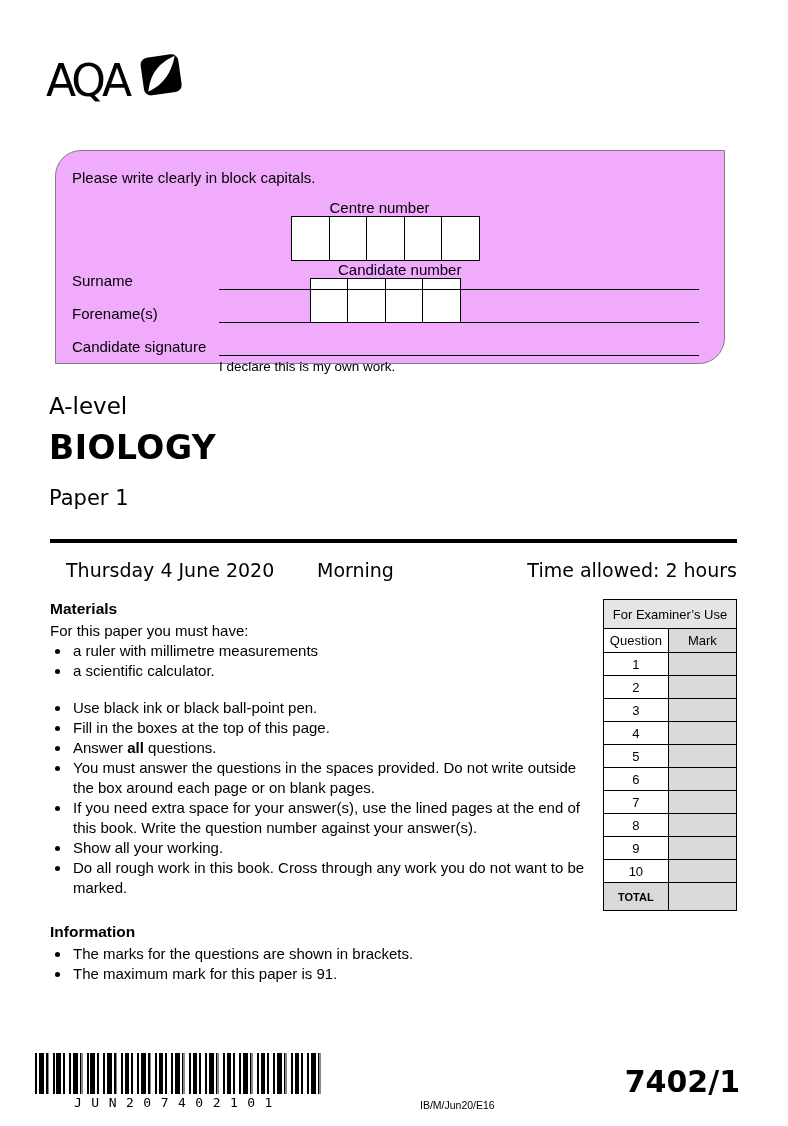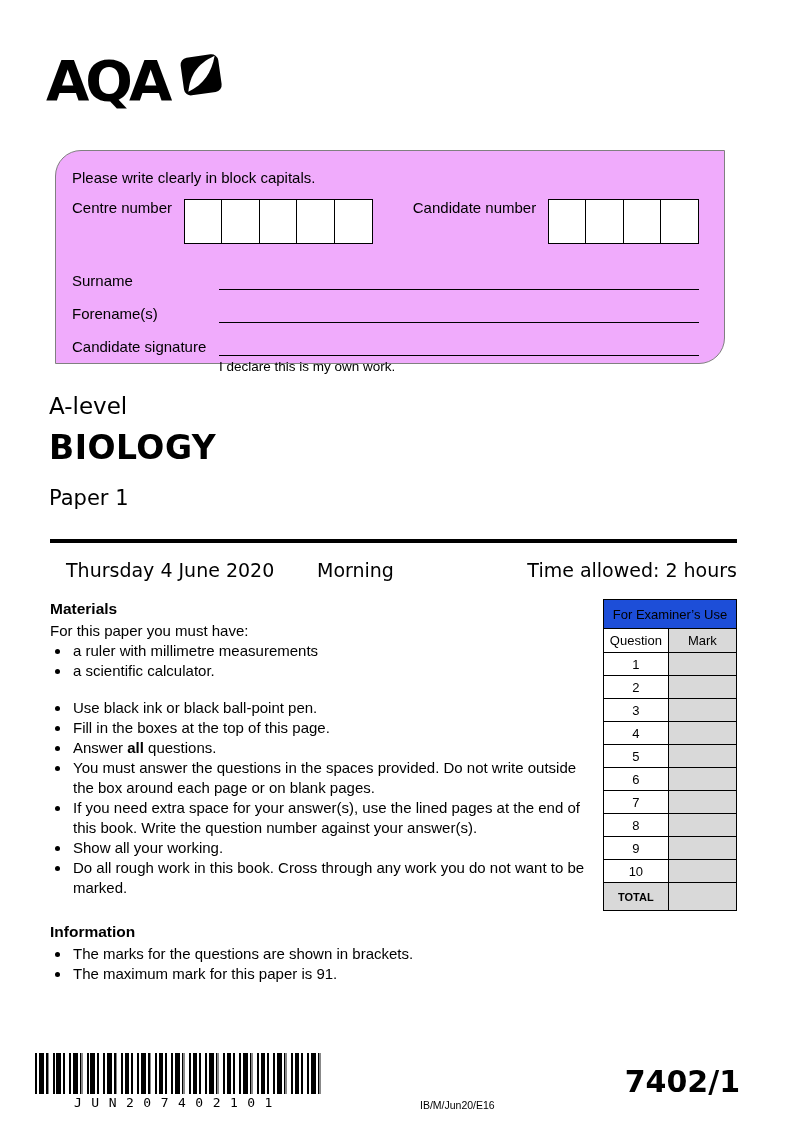--- a/index.html
+++ b/index.html
@@ -18,39 +18,39 @@
 
   
   .logo {
     position: absolute;
     top: 50px; left: 46px;
     display: flex;
     align-items: flex-start;
   }
   .logo-text {
     font-family: "DejaVu Sans", sans-serif;
-    font-weight: bold;
-    font-size: 56px;
+    font-weight: normal;
+    font-size: 44px;
     line-height: 62px;
     letter-spacing: -4px;
   }
   .logo-mark { margin-left: 6px; margin-top: -2px; }
 
   
   .info-box {
     position: absolute;
     top: 150px; left: 55px;
     width: 670px; height: 214px;
     border: 1.5px solid #808080;
     border-radius: 26px 0 26px 0;
     padding: 18px 25px 0 16px;
     background: #f0abfc;
   }
   .box-instruction { font-size: 15px; margin-bottom: 13px; }
-  .number-row { display: flex; align-items: flex-start; height: 45px; margin-bottom: 16px; }
+  .number-row { display: flex; align-items: center; height: 45px; margin-bottom: 16px; flex-direction: column; }
   .cells { display: flex; }
   .cell {
     width: 39px; height: 45px;
     border: 1.5px solid #000;
     margin-left: -1.5px;
     background: #fff;
   }
   .cells .cell:first-child { margin-left: 0; }
   .num-label { font-size: 15px; }
   .lbl-centre { width: 112px; }
@@ -91,21 +91,21 @@
     border-collapse: collapse;
     width: 134px;
     font-size: 13px;
   }
   table.examiner td, table.examiner th {
     border: 1.5px solid #000;
     text-align: center;
     padding: 0;
     font-weight: normal;
   }
-  .examiner .t-title { height: 29px; background: #1d4ed8; font-size: 13px; }
+  .examiner .t-title { height: 29px; background: #e5e5e5; font-size: 13px; }
   .examiner .t-head { height: 24px; }
   .examiner .q-col { width: 65px; background: #fff; }
   .examiner .m-col { width: 69px; background: #d9d9d9; }
   .examiner .t-row td { height: 23px; }
   .examiner .t-total td { height: 28px; background: #d9d9d9; font-weight: bold; font-size: 11px; }
 
   
   .barcode-block { position: absolute; top: 1053px; left: 35px; width: 286px; }
   .barcode {
     height: 41px; width: 286px;

